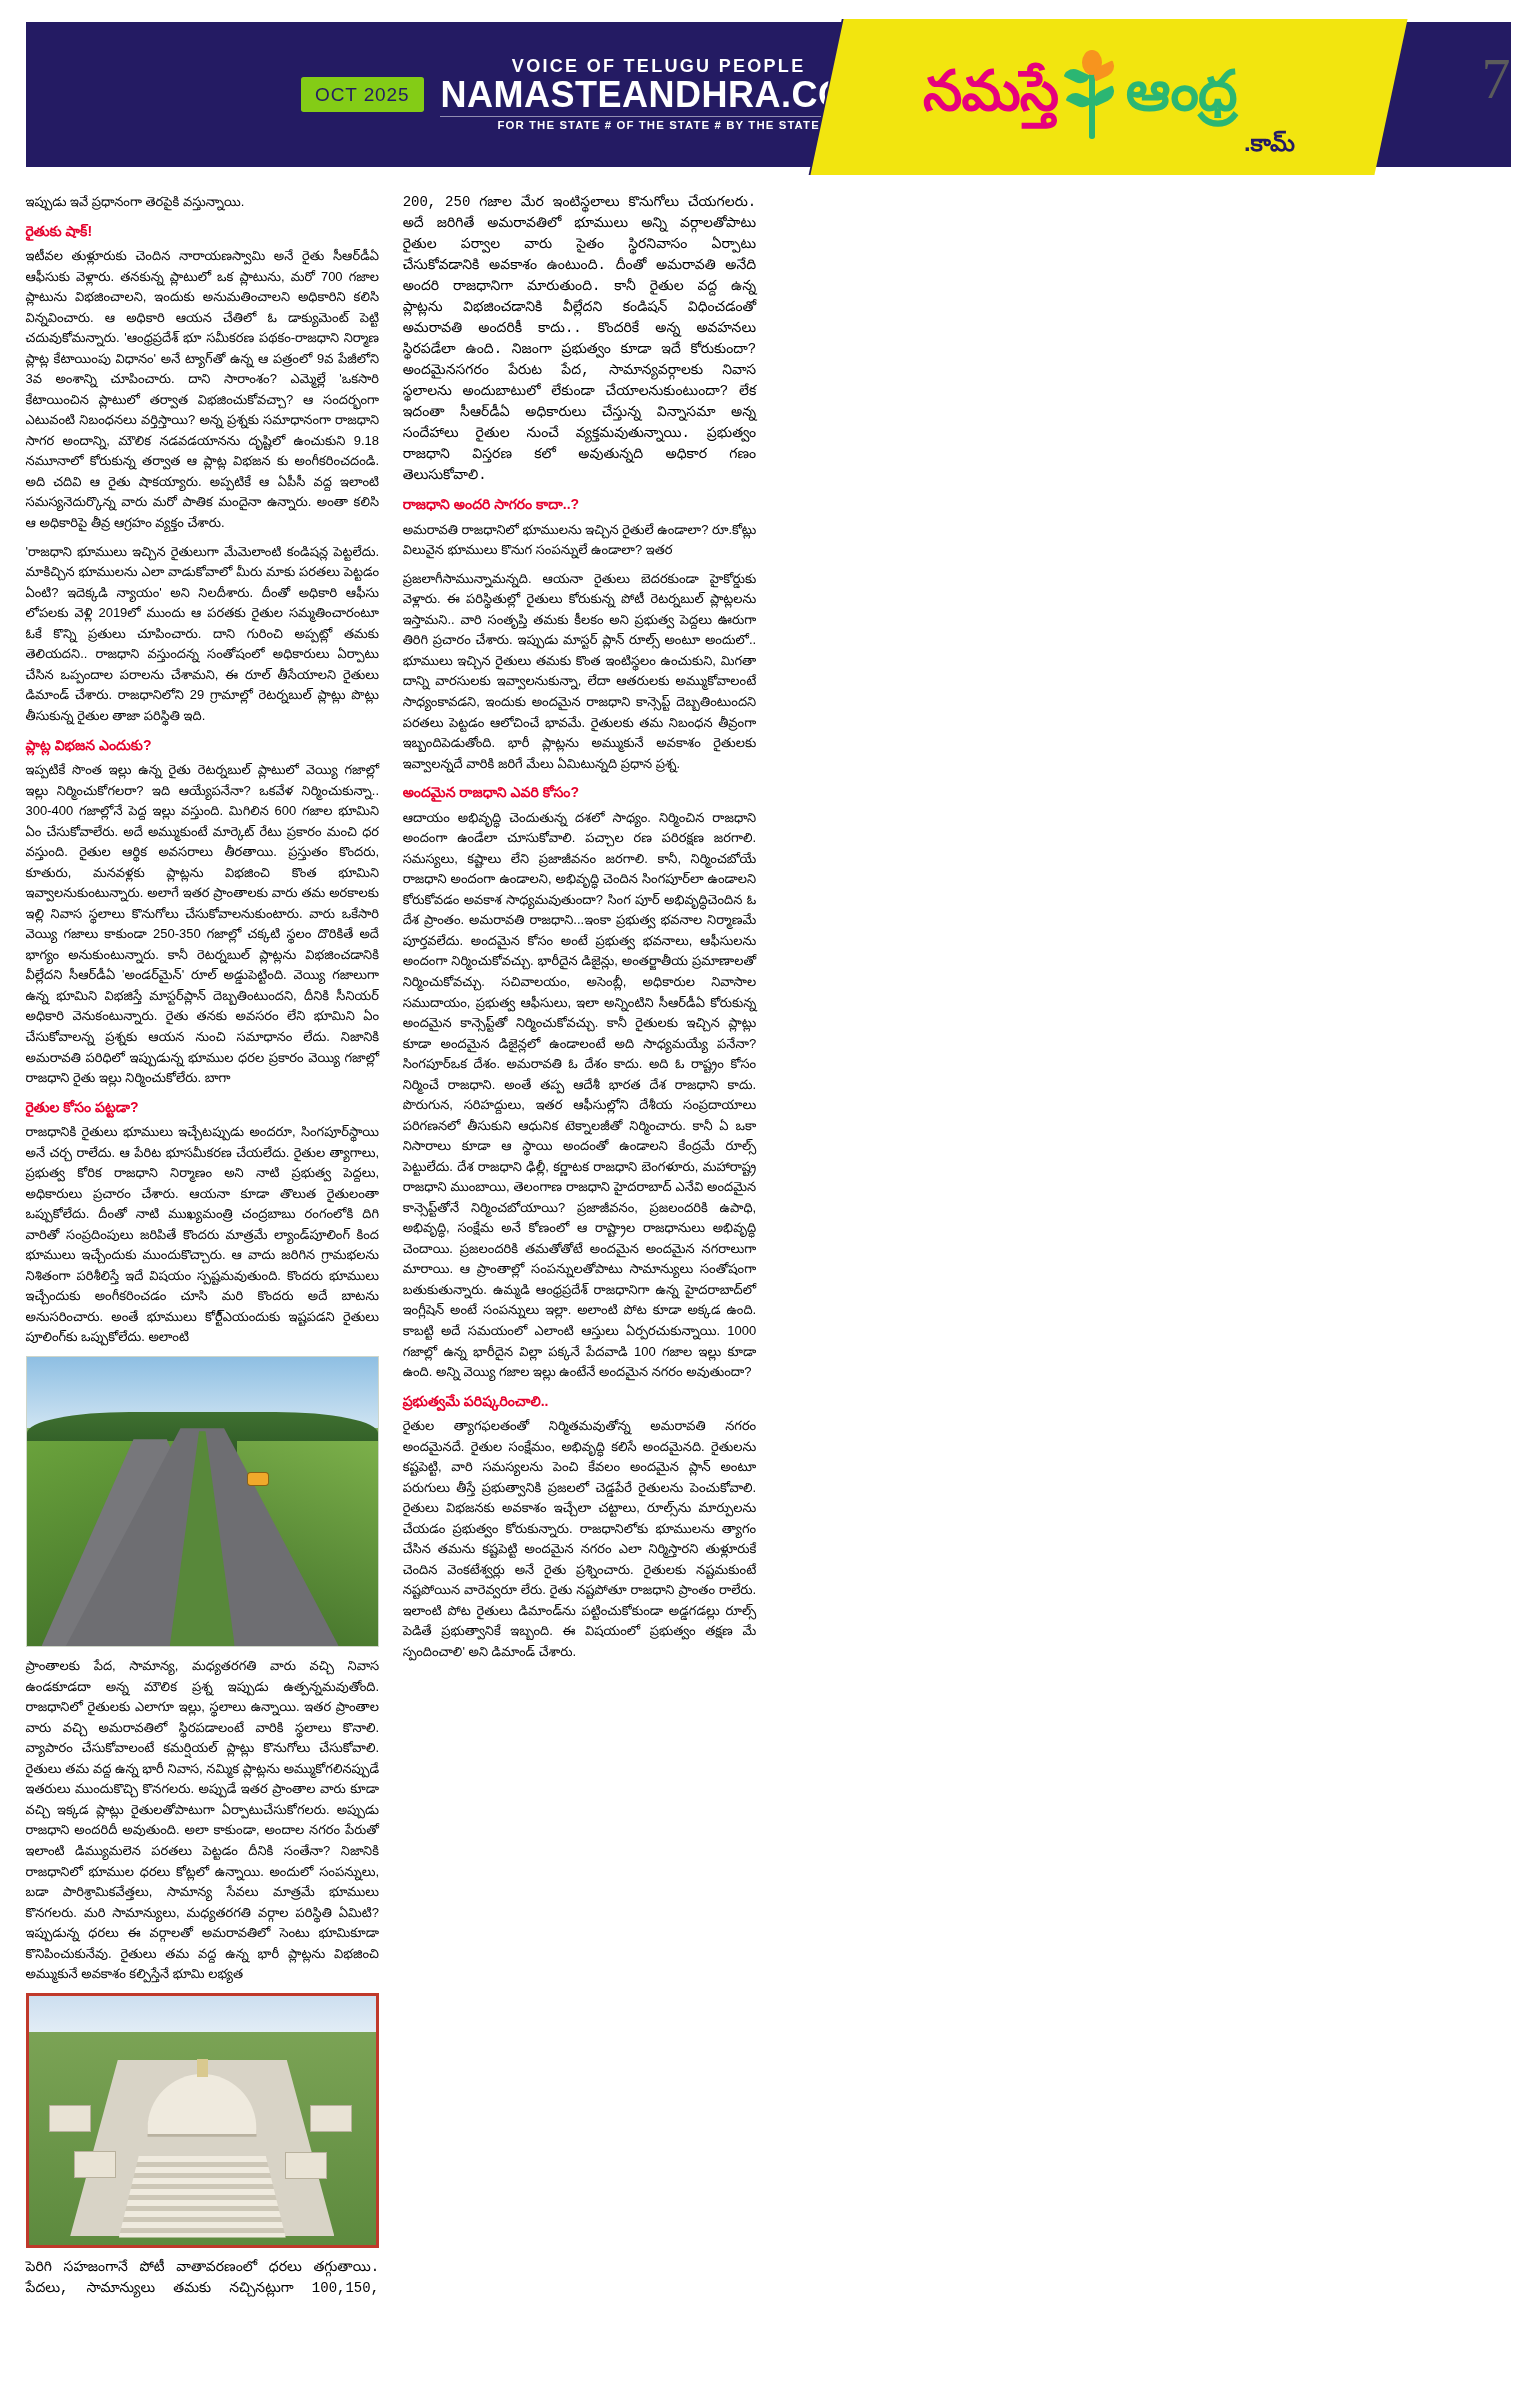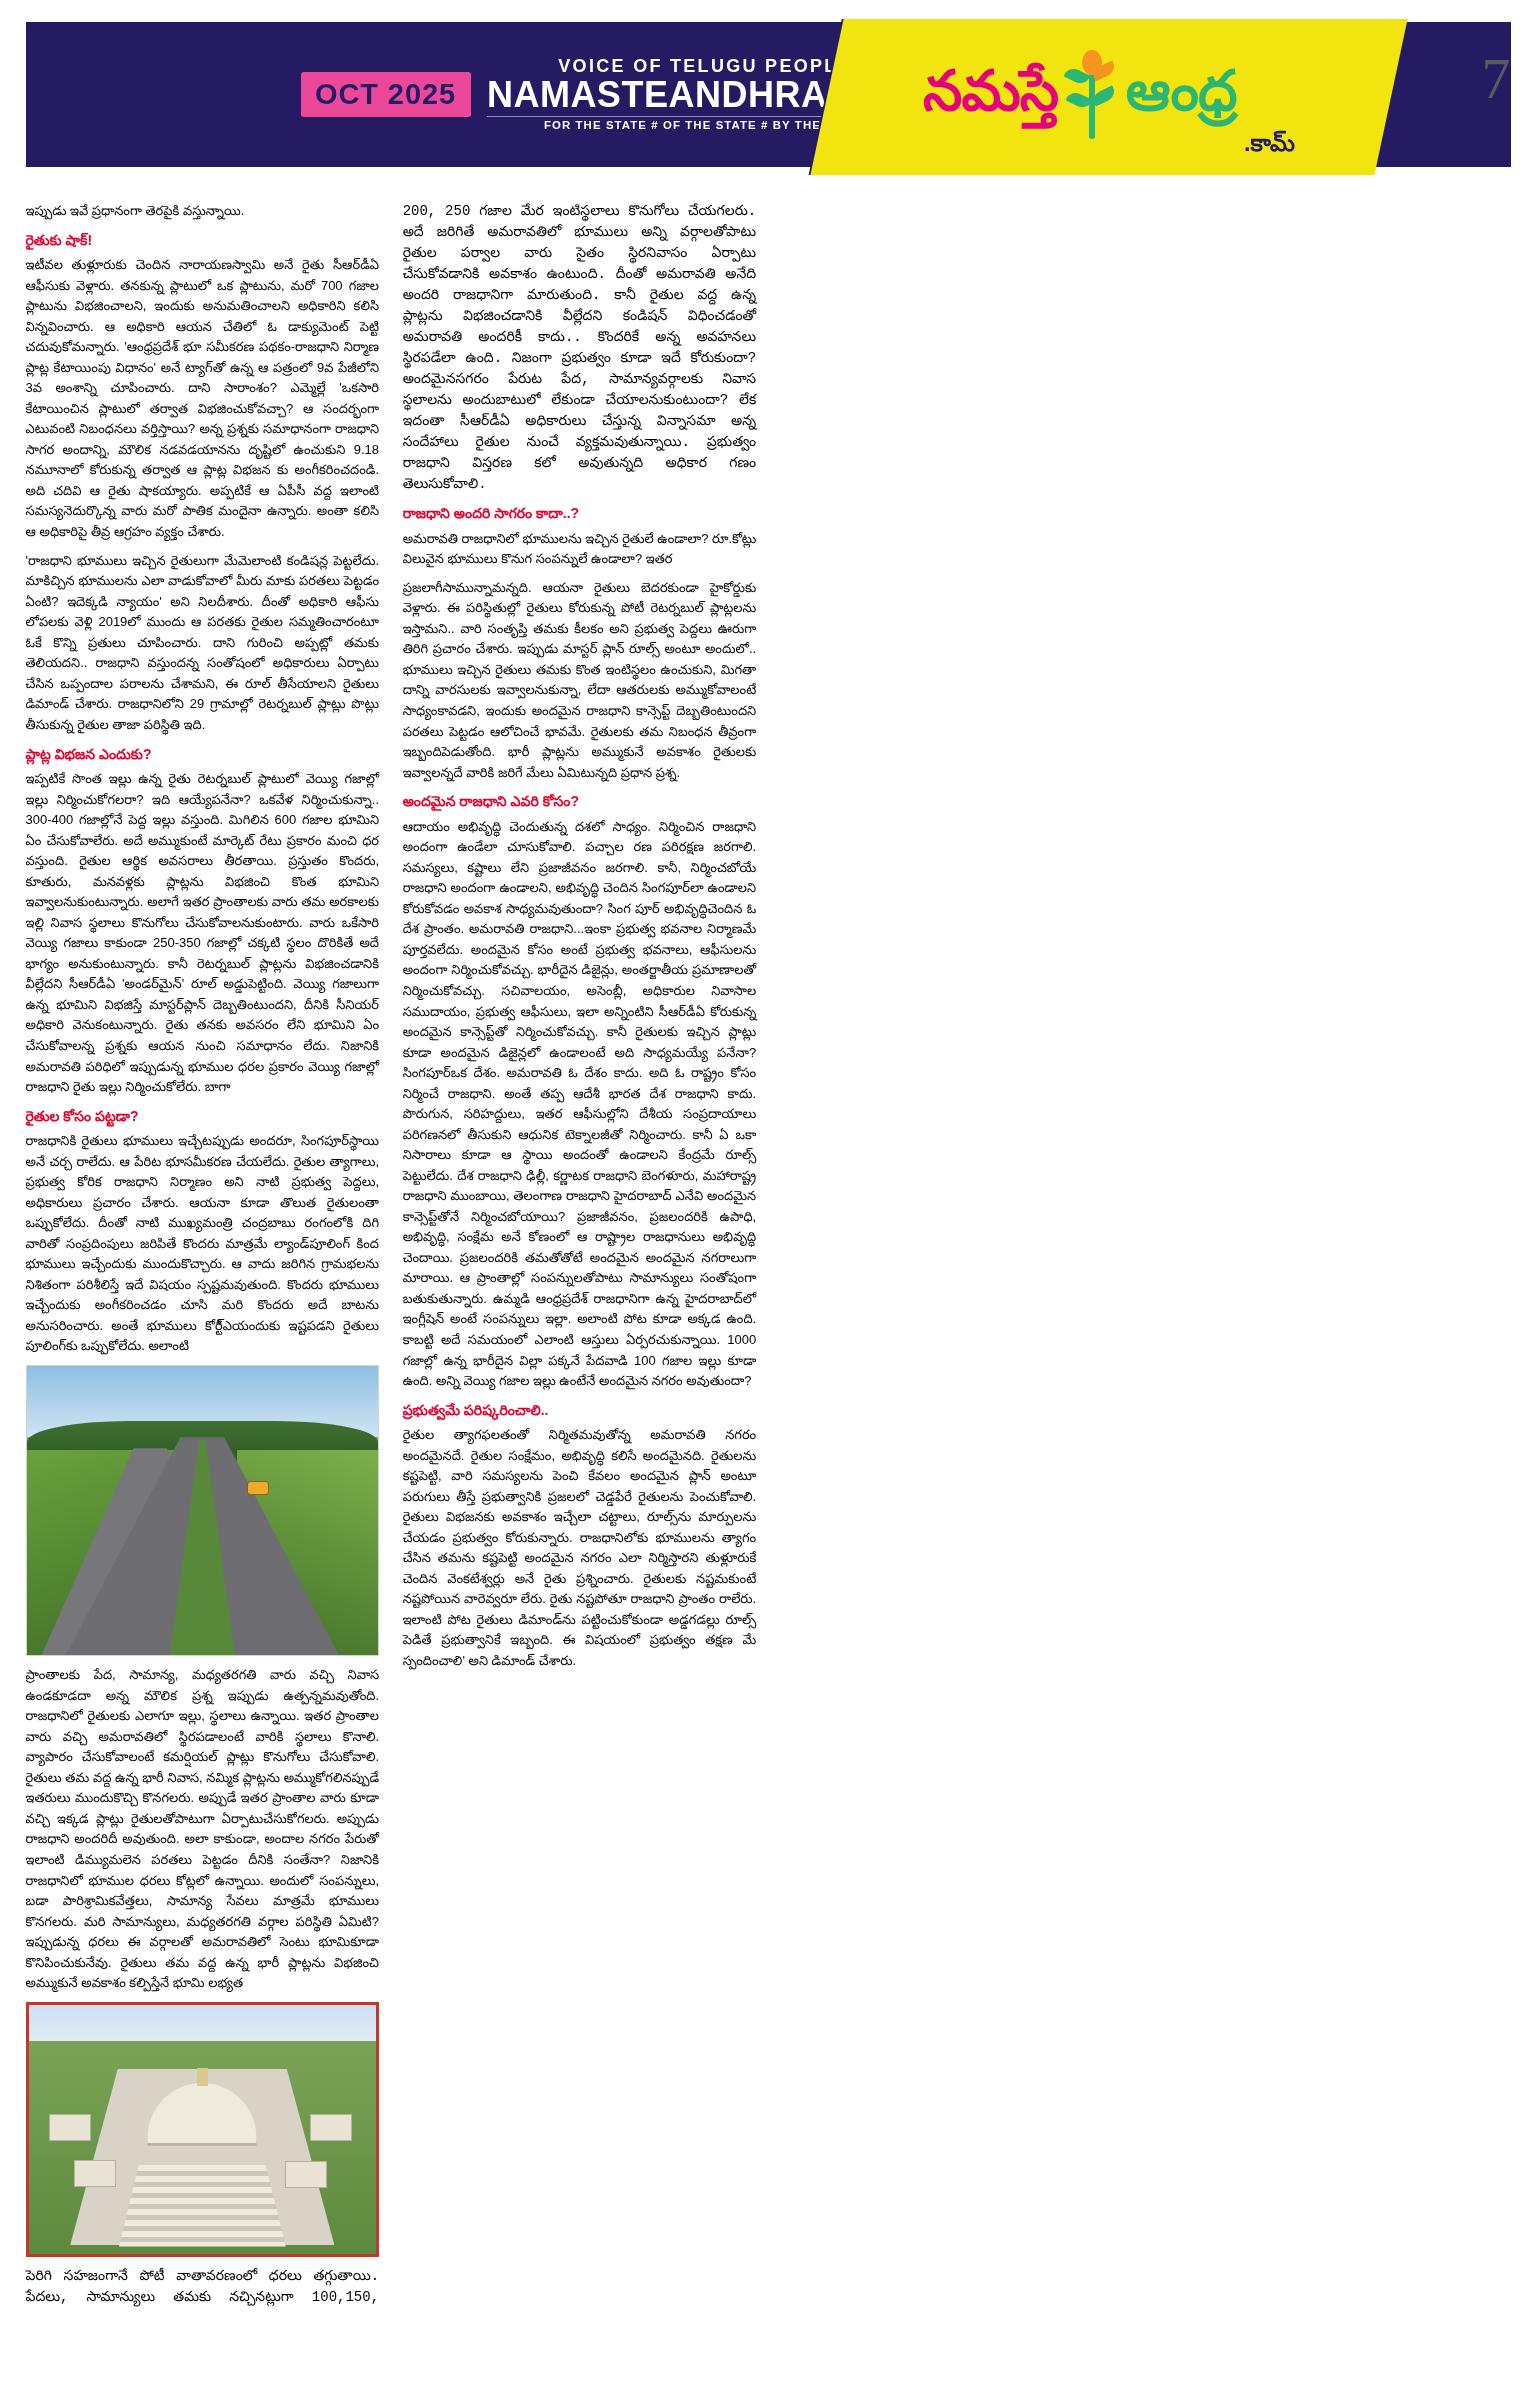--- a/index.html
+++ b/index.html
@@ -32,24 +32,24 @@
   .masthead-inner {
     position: relative;
     width: 100%;
     height: 100%;
     background: #241b63;
     display: flex;
     align-items: center;
   }
   .date-badge {
     margin-left: 273px;
-    background: #ec4899;
+    background: #84cc16;
     color: #241b63;
-    font-weight: bold;
-    font-size: 29px;
+    font-weight: normal;
+    font-size: 19px;
     letter-spacing: 0.9px;
     padding: 6.4px 14.5px;
     border-radius: 2.7px;
   }
   .site-block {
     margin-left: 16.4px;
     color: #fff;
     text-align: center;
     line-height: 1.05;
   }
@@ -134,21 +134,21 @@
     position: absolute;
     right: 25.5px;
     top: 45px;
     font-size: 58px;
     color: #5b5b5b;
     font-family: "Liberation Serif", serif;
   }
 
   
   .columns {
-    margin-top: 34px;
+    margin-top: 25px;
     column-count: 4;
     column-gap: 23.6px;
     column-fill: auto;
     height: 2118px;
     font-size: 13px;
     line-height: 1.58;
     text-align: justify;
   }
   .columns p { margin: 0 0 8.2px 0; }
   .hdg {

